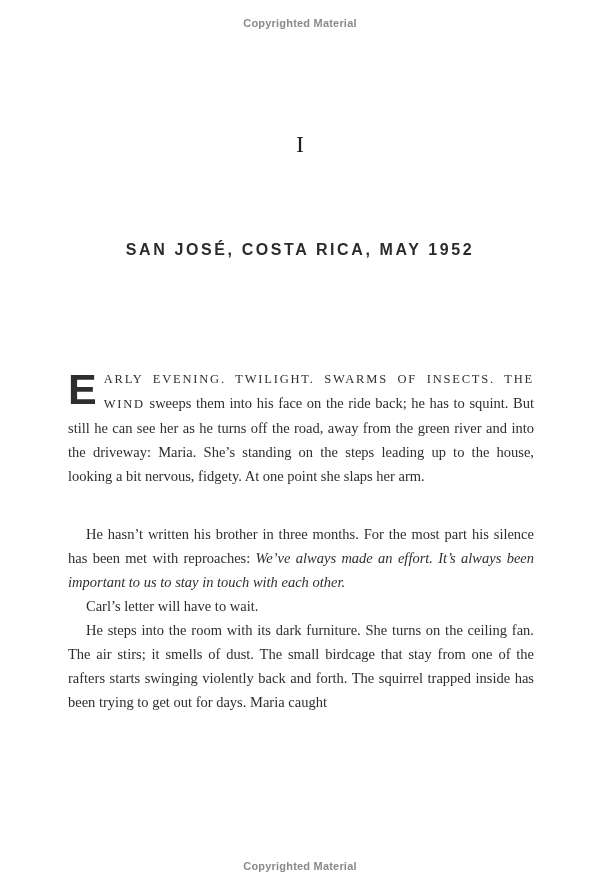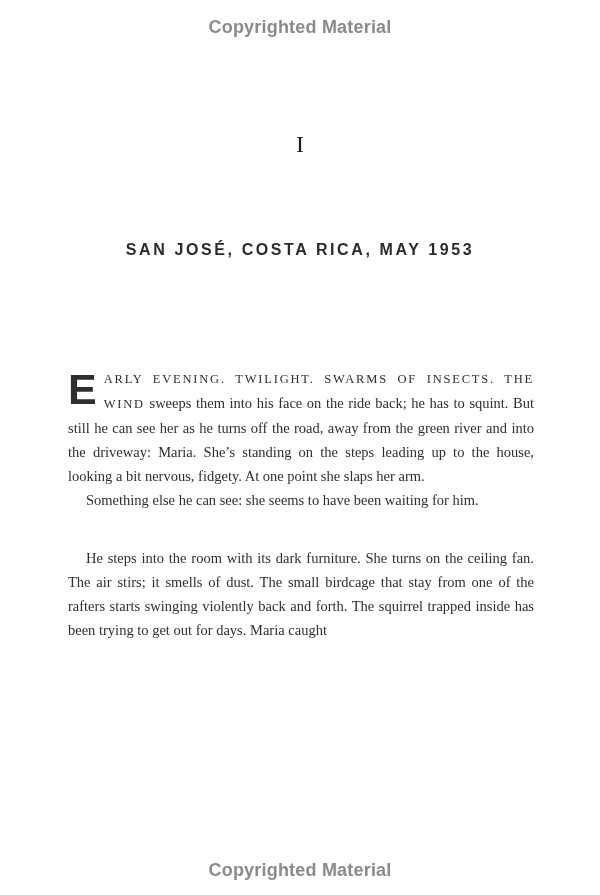--- a/index.html
+++ b/index.html
@@ -15,21 +15,21 @@
     overflow: hidden;
     font-family: "Liberation Serif", "DejaVu Serif", serif;
   }
   .copyright-banner {
     position: absolute;
     left: 0;
     width: 600px;
     text-align: center;
     font-family: "Liberation Sans", "DejaVu Sans", sans-serif;
     font-weight: bold;
-    font-size: 18px;
+    font-size: 11px;
     color: #8a8a8a;
     letter-spacing: 0.2px;
   }
   .copyright-top { top: 17px; }
   .copyright-bottom { top: 860px; }
   .chapter-numeral {
     position: absolute;
     top: 131px;
     left: 0;
     width: 600px;
@@ -92,35 +92,36 @@
 </style>
 </head>
 <body>
 
 <div class="page">
 
   <div class="copyright-banner copyright-top">Copyrighted Material</div>
 
   <div class="chapter-numeral">I</div>
 
-  <div class="chapter-heading">SAN JOSÉ, COSTA RICA, MAY 1953</div>
+  <div class="chapter-heading">SAN JOSÉ, COSTA RICA, MAY 1952</div>
 
   <div class="body-text">
 
     <p>
       <span class="dropcap">E</span><span class="smallcaps">ARLY EVENING. TWILIGHT. SWARMS OF INSECTS. THE WIND</span><span> sweeps them into his face on the ride back; he has to squint. But still he can see her as he turns off the road, away from the green river and into the driveway: Maria. She’s standing on the steps leading up to the house, looking a bit nervous, fidgety. At one point she slaps her arm.</span>
     </p>
 
-    <p class="para-indent">Something else he can see: she seems to have been waiting for him.</p>
 
     <div class="section-break"></div>
 
 
+    <p class="para-indent"><span>He hasn’t written his brother in three months. For the most part his silence has been met with reproaches: </span><span class="italic-run">We’ve always made an effort. It’s always been important to us to stay in touch with each other.</span></p>
 
 
+    <p class="para-indent">Carl’s letter will have to wait.</p>
 
     <p class="para-indent">He steps into the room with its dark furniture. She turns on the ceiling fan. The air stirs; it smells of dust. The small birdcage that stay from one of the rafters starts swinging violently back and forth. The squirrel trapped inside has been trying to get out for days. Maria caught</p>
 
   </div>
 
   <div class="copyright-banner copyright-bottom">Copyrighted Material</div>
 
 </div>
 
 </body></html>

